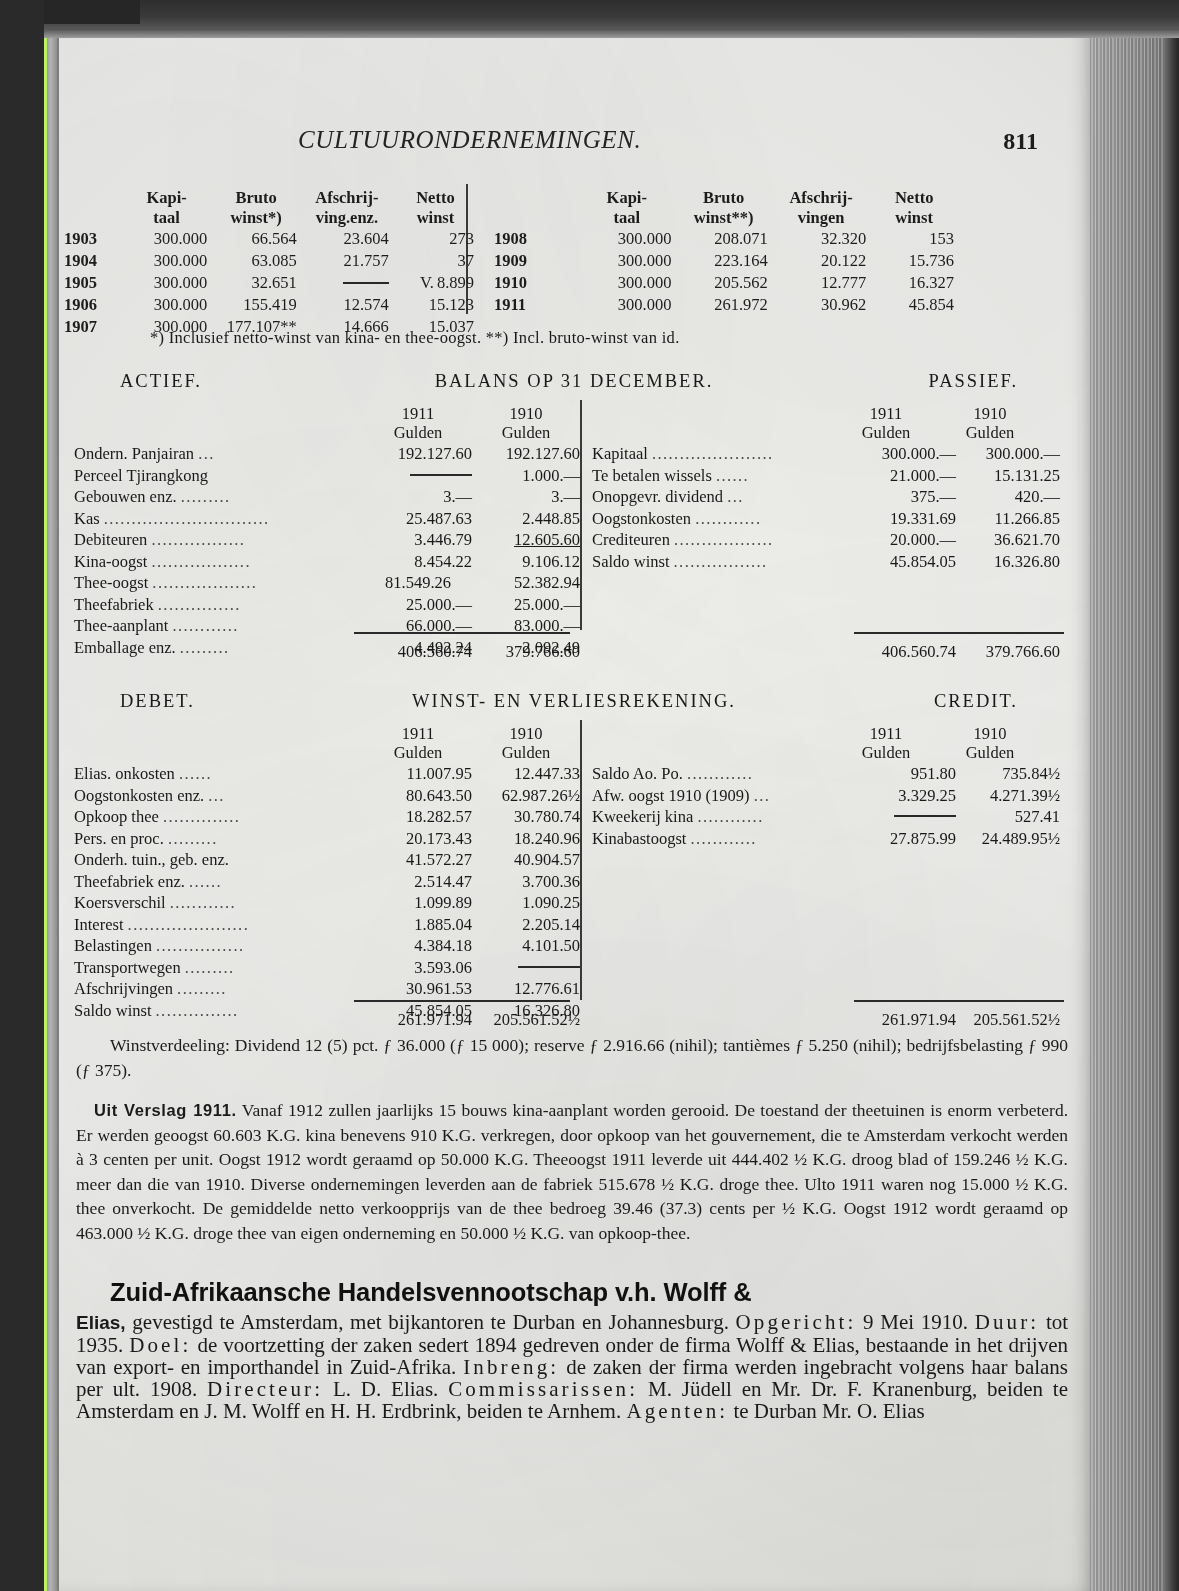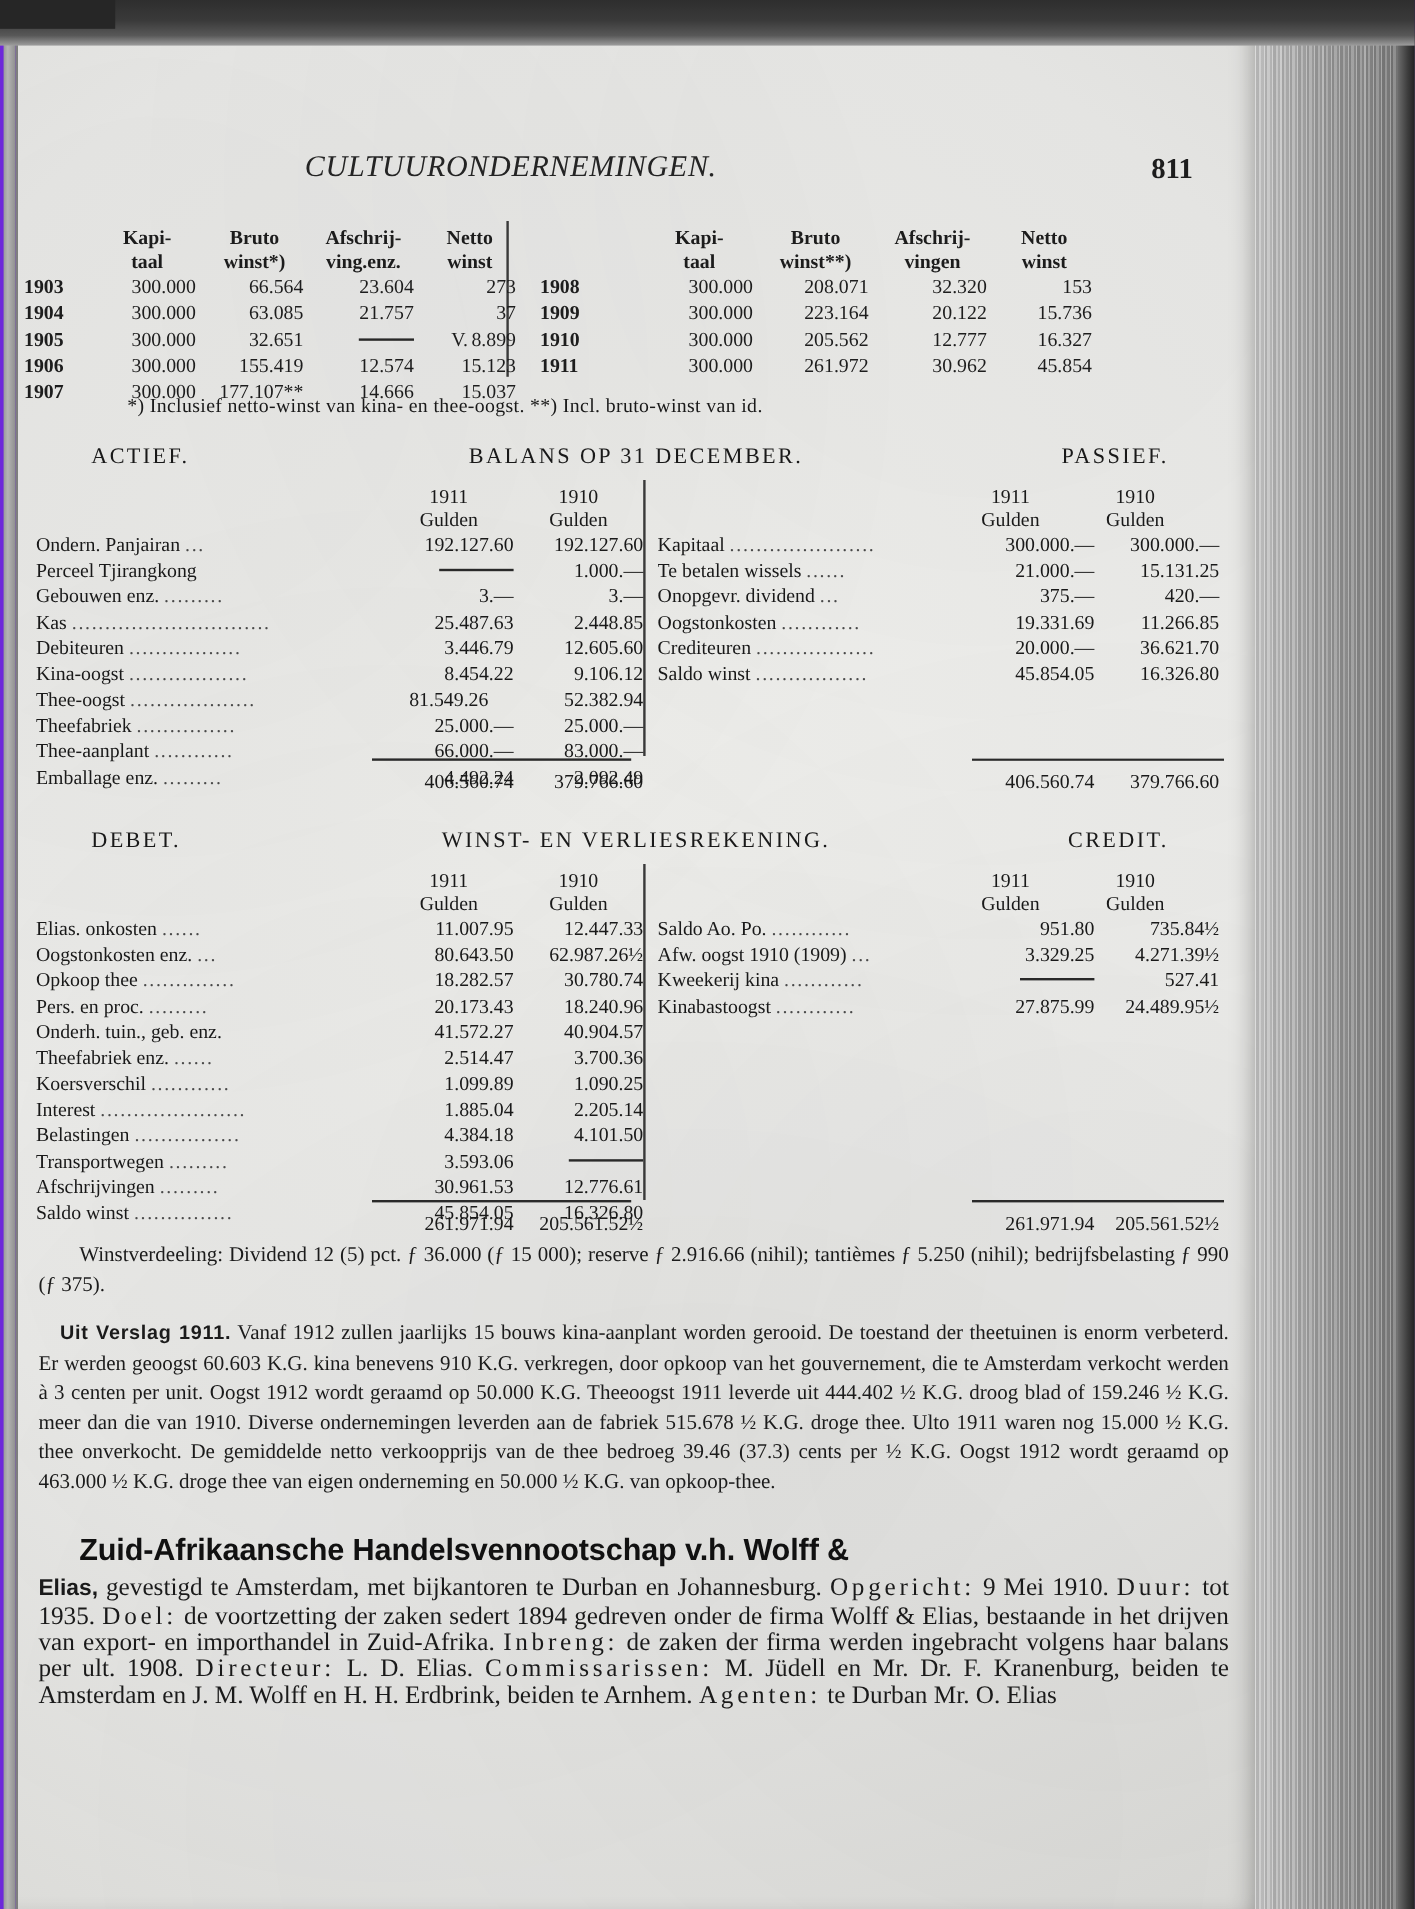--- a/index.html
+++ b/index.html
@@ -13,21 +13,22 @@
     height: 1591px;
     overflow: hidden;
     position: relative;
     font-family: "Liberation Serif", serif;
   }
 
   
   #scan-root {
     position: absolute;
     inset: 0;
-    background: #6d28d9;
+    background: #bef264;
+    margin-left: 44px;
   }
   .scan-top-shadow {
     position: absolute;
     top: 0; left: 0; right: 0;
     height: 38px;
     background: linear-gradient(180deg, #2e2e2e 0%, #3a3a3a 45%, #585858 78%, #9d9d9d 100%);
   }
   .scan-top-shadow2 {
     position: absolute;
     top: 0; left: 0; width: 96px; height: 24px;
@@ -478,21 +479,21 @@
           <span class="v2" style="left:398px;">3.—</span>
         </div>
         <div class="r">
           <span class="t lbl"><span>Kas</span> <span class="dots">..............................</span></span>
           <span class="v1" style="left:290px;">25.487.63</span>
           <span class="v2" style="left:398px;">2.448.85</span>
         </div>
         <div class="r">
           <span class="t lbl"><span>Debiteuren</span> <span class="dots">.................</span></span>
           <span class="v1" style="left:290px;">3.446.79</span>
-          <span class="v2" style="left:398px;">12.605.60</span>
+          <span class="v2" style="left:398px;text-decoration:underline;">12.605.60</span>
         </div>
         <div class="r">
           <span class="t lbl"><span>Kina-oogst</span> <span class="dots">..................</span></span>
           <span class="v1" style="left:290px;">8.454.22</span>
           <span class="v2" style="left:398px;">9.106.12</span>
         </div>
         <div class="r">
           <span class="t lbl"><span>Thee-oogst</span> <span class="dots">...................</span></span>
           <span class="v1" style="left:290px;text-align:center;">81.549.26</span>
           <span class="v2" style="left:398px;">52.382.94</span>

